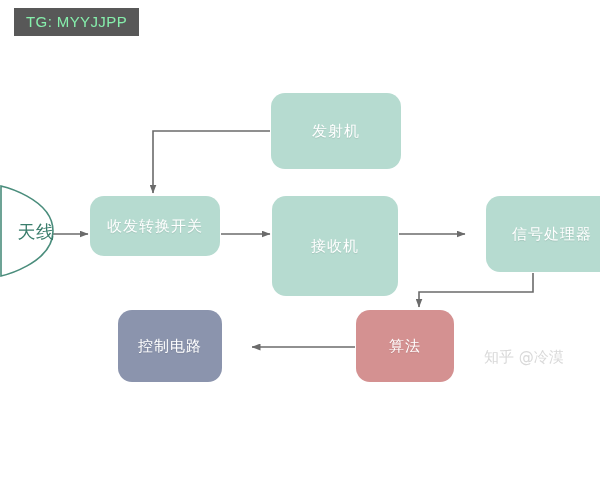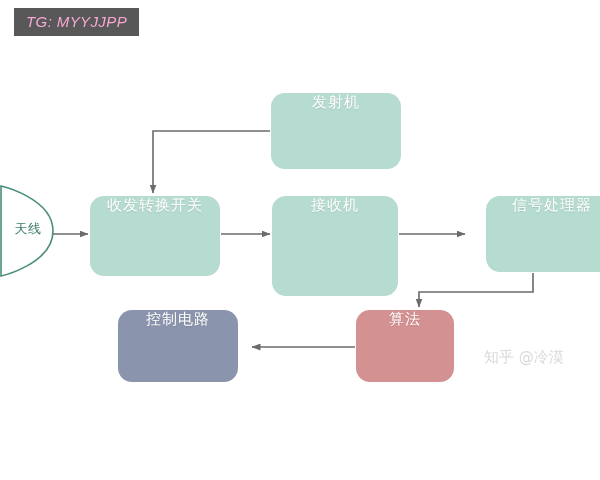--- a/index.html
+++ b/index.html
@@ -15,27 +15,26 @@
     width: 600px;
     height: 480px;
     background: #ffffff;
     overflow: hidden;
   }
 
   
   .badge {
     position: absolute;
     background: #585858;
-    color: #f9a8d4;
+    color: #86efac;
     display: flex;
     align-items: center;
     justify-content: center;
     letter-spacing: 0.4px;
     white-space: nowrap;
-    font-style: italic;
   }
   #tg-badge {
     left: 14px;
     top: 8px;
     padding: 5px 12px 6px 12px;
     font-size: 15px;
   }
   #site-badge {
     left: 364px;
     top: 432px;
@@ -59,57 +58,59 @@
     top: 0;
     width: 600px;
     height: 480px;
   }
 
   
   .node {
     position: absolute;
     border-radius: 14px;
     display: flex;
+    align-items: center;
     justify-content: center;
     color: #ffffff;
     font-size: 15px;
     letter-spacing: 1px;
     font-family: "DejaVu Sans", sans-serif;
     text-shadow: 0 1px 1px rgba(0,0,0,0.10);
     box-sizing: border-box;
   }
   .node.green { background: #b6dbd0; }
   .node.pink  { background: #d49191; }
   .node.blue  { background: #8b94ad; }
 
   #node-transmitter   { left: 271px; top:  93px; width: 130px; height: 76px; }
-  #node-trswitch      { left:  90px; top: 196px; width: 130px; height: 80px; }
+  #node-trswitch      { left:  90px; top: 196px; width: 130px; height: 60px; }
   #node-receiver      { left: 272px; top: 196px; width: 126px; height: 100px; }
   #node-signalproc    { left: 486px; top: 196px; width: 132px; height: 76px; }
   #node-algorithm     { left: 356px; top: 310px; width: 98px; height: 72px; }
-  #node-control       { left: 118px; top: 310px; width: 120px; height: 72px; }
+  #node-control       { left: 118px; top: 310px; width: 104px; height: 72px; }
 
   
   #node-antenna {
     position: absolute;
     left: -1px;
     top: 184px;
     width: 56px;
     height: 94px;
   }
   #antenna-label {
     position: absolute;
     left: 2px;
     top: 220px;
     width: 52px;
     text-align: center;
-    font-size: 13px;
+    font-size: 18px;
     color: #3a7d6c;
     font-family: "DejaVu Sans", sans-serif;
     letter-spacing: 0.5px;
+    padding-left: 8px;
   }
 </style>
 </head>
 <body>
 
 <div id="stage">
 
   <svg id="diagram" viewBox="0 0 600 480">
     <defs>
       <marker id="arrowhead" markerWidth="9" markerHeight="7" refX="8.5" refY="3.5" orient="auto" markerUnits="userSpaceOnUse">

